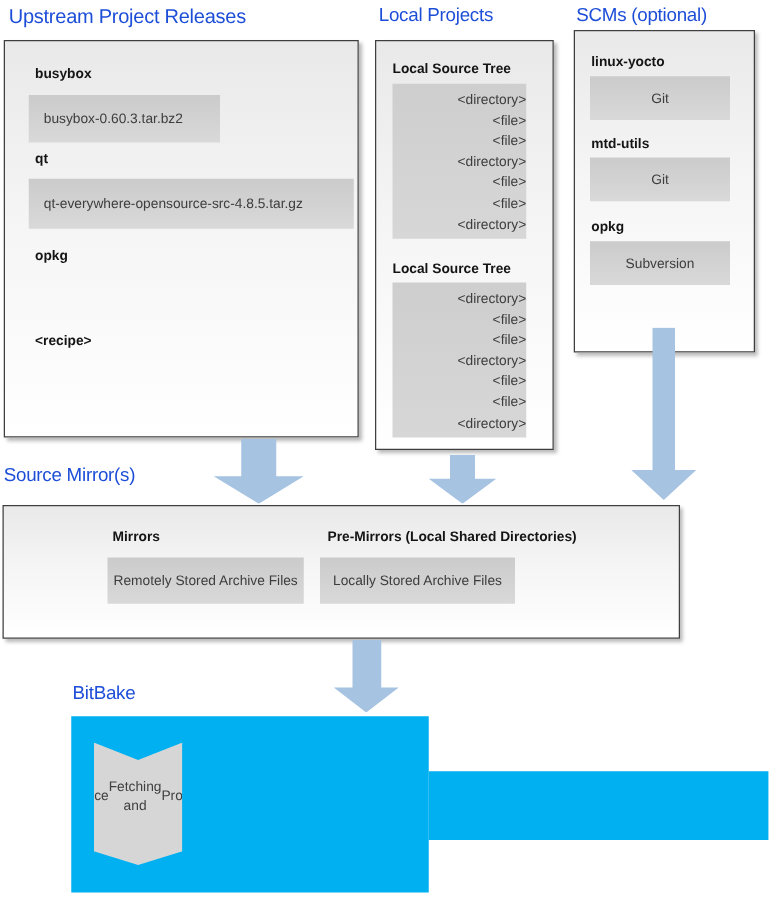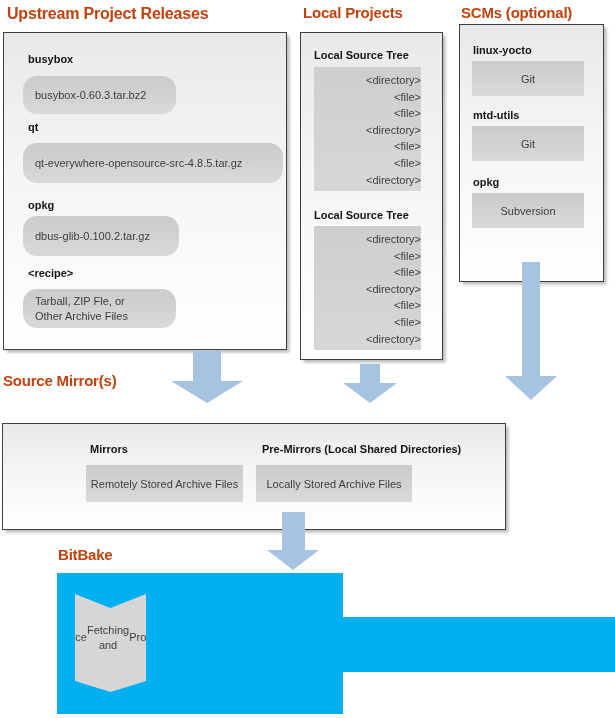--- a/index.html
+++ b/index.html
@@ -2,37 +2,37 @@
 <html style="--arrow_blue: #a6c3e2; --bitbake_blue: #00b0f0; --box_gray: #d2d2d2; --container_border: #3f3f3f;"><head>
 <meta charset="utf-8">
 <style>
   * { margin:0; padding:0; box-sizing:border-box; }
   html,body { background:#ffffff; }
   .canvas {
     position:relative; width:615px; height:718px; background:#ffffff;
     font-family:"Liberation Sans", sans-serif; overflow:hidden;
   }
   .section-title {
-    position:absolute; font-weight:bold; font-size:15px; color:#c2410c;
+    position:absolute; font-weight:normal; font-size:15px; color:#1d4ed8;
     white-space:nowrap; letter-spacing:-0.2px;
   }
   .container-box {
     position:absolute; border:1.4px solid #3f3f3f;
     background:linear-gradient(180deg,#e9e9e9 0%,#f5f5f5 45%,#ffffff 100%);
     box-shadow:2.5px 2.5px 3px rgba(0,0,0,0.28);
   }
   .item-label {
     position:absolute; font-weight:bold; font-size:11px; color:#141414;
     white-space:nowrap;
   }
   .gray-box {
     position:absolute; background:linear-gradient(180deg,#cbcbcb 0%,#d9d9d9 100%);
     color:#3d3d3d; font-size:11px; display:flex; align-items:center;
   }
-  .gray-box.align-left { justify-content:flex-start; padding-left:12px;border-radius:14px; }
+  .gray-box.align-left { justify-content:flex-start; padding-left:12px; }
   .gray-box.align-center { justify-content:center; text-align:center; }
   .gray-box.two-line { flex-direction:column; align-items:flex-start; justify-content:center; line-height:15px; }
   .tree-box {
     position:absolute; background:linear-gradient(180deg,#cecece 0%,#d7d7d7 100%);
     color:#3d3d3d; font-size:11px; line-height:16.6px; padding-top:5px;
   }
   .tree-line { white-space:nowrap;text-align:right; }
   .ind0 { padding-left:7px; } .ind1 { padding-left:20px; } .ind2 { padding-left:33px; }
   .arrow-down {
     position:absolute; background:var(--arrow_blue,#a6c3e2);
@@ -66,26 +66,21 @@
 
 <div class="canvas">
 
   <div class="section-title" style="left:7px;top:5px;font-size:16px">Upstream Project Releases</div>
   <div class="container-box" style="left:3px;top:32px;width:284px;height:318px">
     <div class="item-label" style="left:24px;top:20px">busybox</div>
     <div class="gray-box align-left" style="left:19px;top:43px;width:153px;height:38px">busybox-0.60.3.tar.bz2</div>
     <div class="item-label" style="left:24px;top:88px">qt</div>
     <div class="gray-box align-left" style="left:19px;top:110px;width:260px;height:40px">qt-everywhere-opensource-src-4.8.5.tar.gz</div>
     <div class="item-label" style="left:24px;top:166px">opkg</div>
-    <div class="gray-box align-left" style="left:19px;top:183px;width:156px;height:40px">dbus-glib-0.100.2.tar.gz</div>
     <div class="item-label" style="left:24px;top:234px">&lt;recipe&gt;</div>
-    <div class="gray-box align-left two-line" style="left:19px;top:256px;width:153px;height:39px">
-      <span>Tarball, ZIP Fle, or</span>
-      <span>Other Archive Files</span>
-    </div>
   </div>
 
   <div class="section-title" style="left:303px;top:4px">Local Projects</div>
   <div class="container-box" style="left:300px;top:32px;width:143px;height:328px">
     <div class="item-label" style="left:13px;top:16px">Local Source Tree</div>
     <div class="tree-box" style="left:13px;top:34px;width:107px;height:124px">
       <div class="tree-line ind0">&lt;directory&gt;</div>
       <div class="tree-line ind1">&lt;file&gt;</div>
       <div class="tree-line ind1">&lt;file&gt;</div>
       <div class="tree-line ind1">&lt;directory&gt;</div>
@@ -113,21 +108,21 @@
     <div class="gray-box align-center" style="left:12px;top:101px;width:112px;height:35px">Git</div>
     <div class="item-label" style="left:13px;top:151px">opkg</div>
     <div class="gray-box align-center" style="left:12px;top:168px;width:112px;height:35px">Subversion</div>
   </div>
 
   <div class="arrow-down arrow-upstream"></div>
   <div class="arrow-down arrow-local"></div>
   <div class="arrow-down arrow-scm"></div>
 
   <div class="section-title" style="left:3px;top:372px">Source Mirror(s)</div>
-  <div class="container-box" style="left:2px;top:423px;width:504px;height:107px">
+  <div class="container-box" style="left:2px;top:404px;width:542px;height:107px">
     <div class="item-label" style="left:87px;top:19px">Mirrors</div>
     <div class="gray-box align-center" style="left:83px;top:41px;width:157px;height:37px">Remotely Stored Archive Files</div>
     <div class="item-label" style="left:259px;top:19px">Pre-Mirrors (Local Shared Directories)</div>
     <div class="gray-box align-center" style="left:253px;top:41px;width:156px;height:37px">Locally Stored Archive Files</div>
   </div>
 
   <div class="arrow-down arrow-mirror"></div>
 
   <div class="section-title" style="left:58px;top:546px">BitBake</div>
   <div class="bitbake-main">

